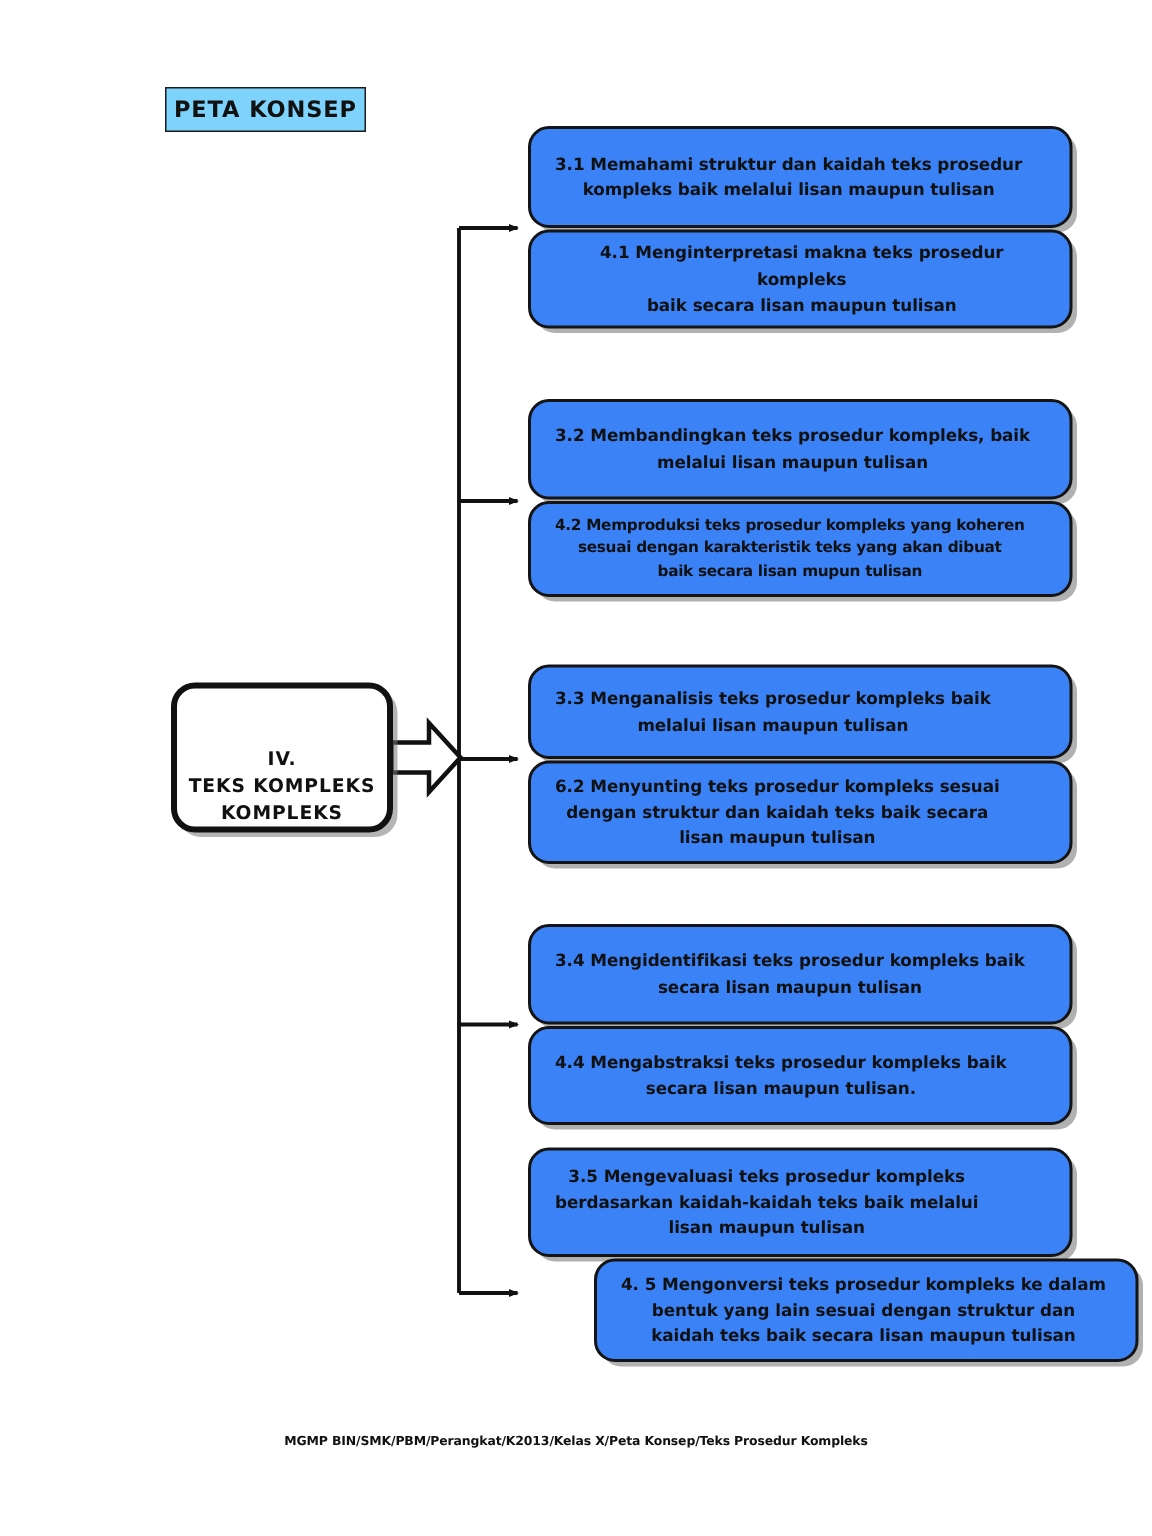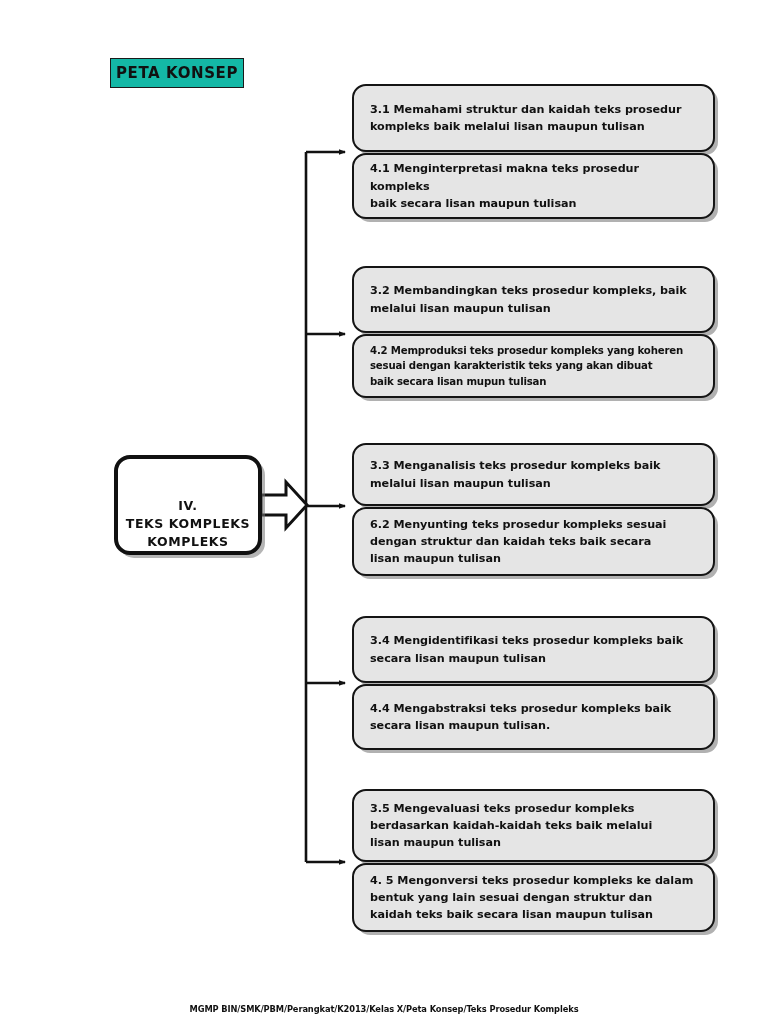--- a/index.html
+++ b/index.html
@@ -23,21 +23,21 @@
   }
 
   
   .title-box {
     position: absolute;
     left: 110px;
     top: 58px;
     width: 134px;
     height: 30px;
     border: 1px solid #1a1a1a;
-    background: #14b8a6;
+    background: #7dd3fc;
     display: flex;
     align-items: center;
     justify-content: center;
     box-sizing: border-box;
   }
   .title-text {
     font-family: "DejaVu Sans", sans-serif;
     font-weight: 700;
     font-size: 15px;
     letter-spacing: 0.6px;
@@ -98,25 +98,26 @@
     position: absolute;
     left: 352px;
     width: 363px;
   }
   .cbox {
     position: relative;
     box-sizing: border-box;
     width: 363px;
     border: 2.5px solid #141414;
     border-radius: 14px;
-    background: #e5e5e5;
+    background: #3b82f6;
     box-shadow: 4px 4px 0 -1px rgba(125,125,125,0.6);
     display: flex;
     align-items: center;
     padding: 6px 14px 6px 16px;
+    text-align: center;
   }
   .cbox + .cbox {
     margin-top: 1px;
   }
   .cbox-text {
     font-family: "DejaVu Sans", sans-serif;
     font-weight: 700;
     font-size: 11.2px;
     line-height: 1.52;
     color: #111111;
@@ -130,21 +131,20 @@
     letter-spacing: -0.2px;
   }
 
   
   .footer {
     position: absolute;
     left: 0;
     top: 950px;
     width: 768px;
     text-align: center;
-    margin-top: 48px;
   }
   .footer-text {
     font-family: "DejaVu Sans", sans-serif;
     font-weight: 700;
     font-size: 8.3px;
     letter-spacing: -0.1px;
     color: #111111;
   }
 </style>
 </head>
@@ -223,27 +223,27 @@
     <div class="cbox" style="height:67px;">
       <span class="cbox-text">3.4 Mengidentifikasi teks prosedur kompleks baik
       secara lisan maupun tulisan</span>
     </div>
     <div class="cbox" style="height:66px;">
       <span class="cbox-text">4.4 Mengabstraksi teks prosedur kompleks baik
       secara lisan maupun tulisan.</span>
     </div>
   </div>
 
-  <div class="group" style="top:789px;">
+  <div class="group" style="top:765px;">
     <div class="cbox" style="height:73px;">
       <span class="cbox-text">3.5 Mengevaluasi teks prosedur kompleks
       berdasarkan kaidah-kaidah teks baik melalui
       lisan maupun tulisan</span>
     </div>
-    <div class="cbox" style="height:69px;">
+    <div class="cbox" style="height:69px;margin-left:44px;">
       <span class="cbox-text">4. 5 Mengonversi teks prosedur kompleks ke dalam
         bentuk yang lain sesuai dengan struktur dan
         kaidah teks baik secara lisan maupun tulisan</span>
     </div>
   </div>
 
   <div class="footer">
     <span class="footer-text">MGMP BIN/SMK/PBM/Perangkat/K2013/Kelas X/Peta Konsep/Teks Prosedur Kompleks</span>
   </div>
 

